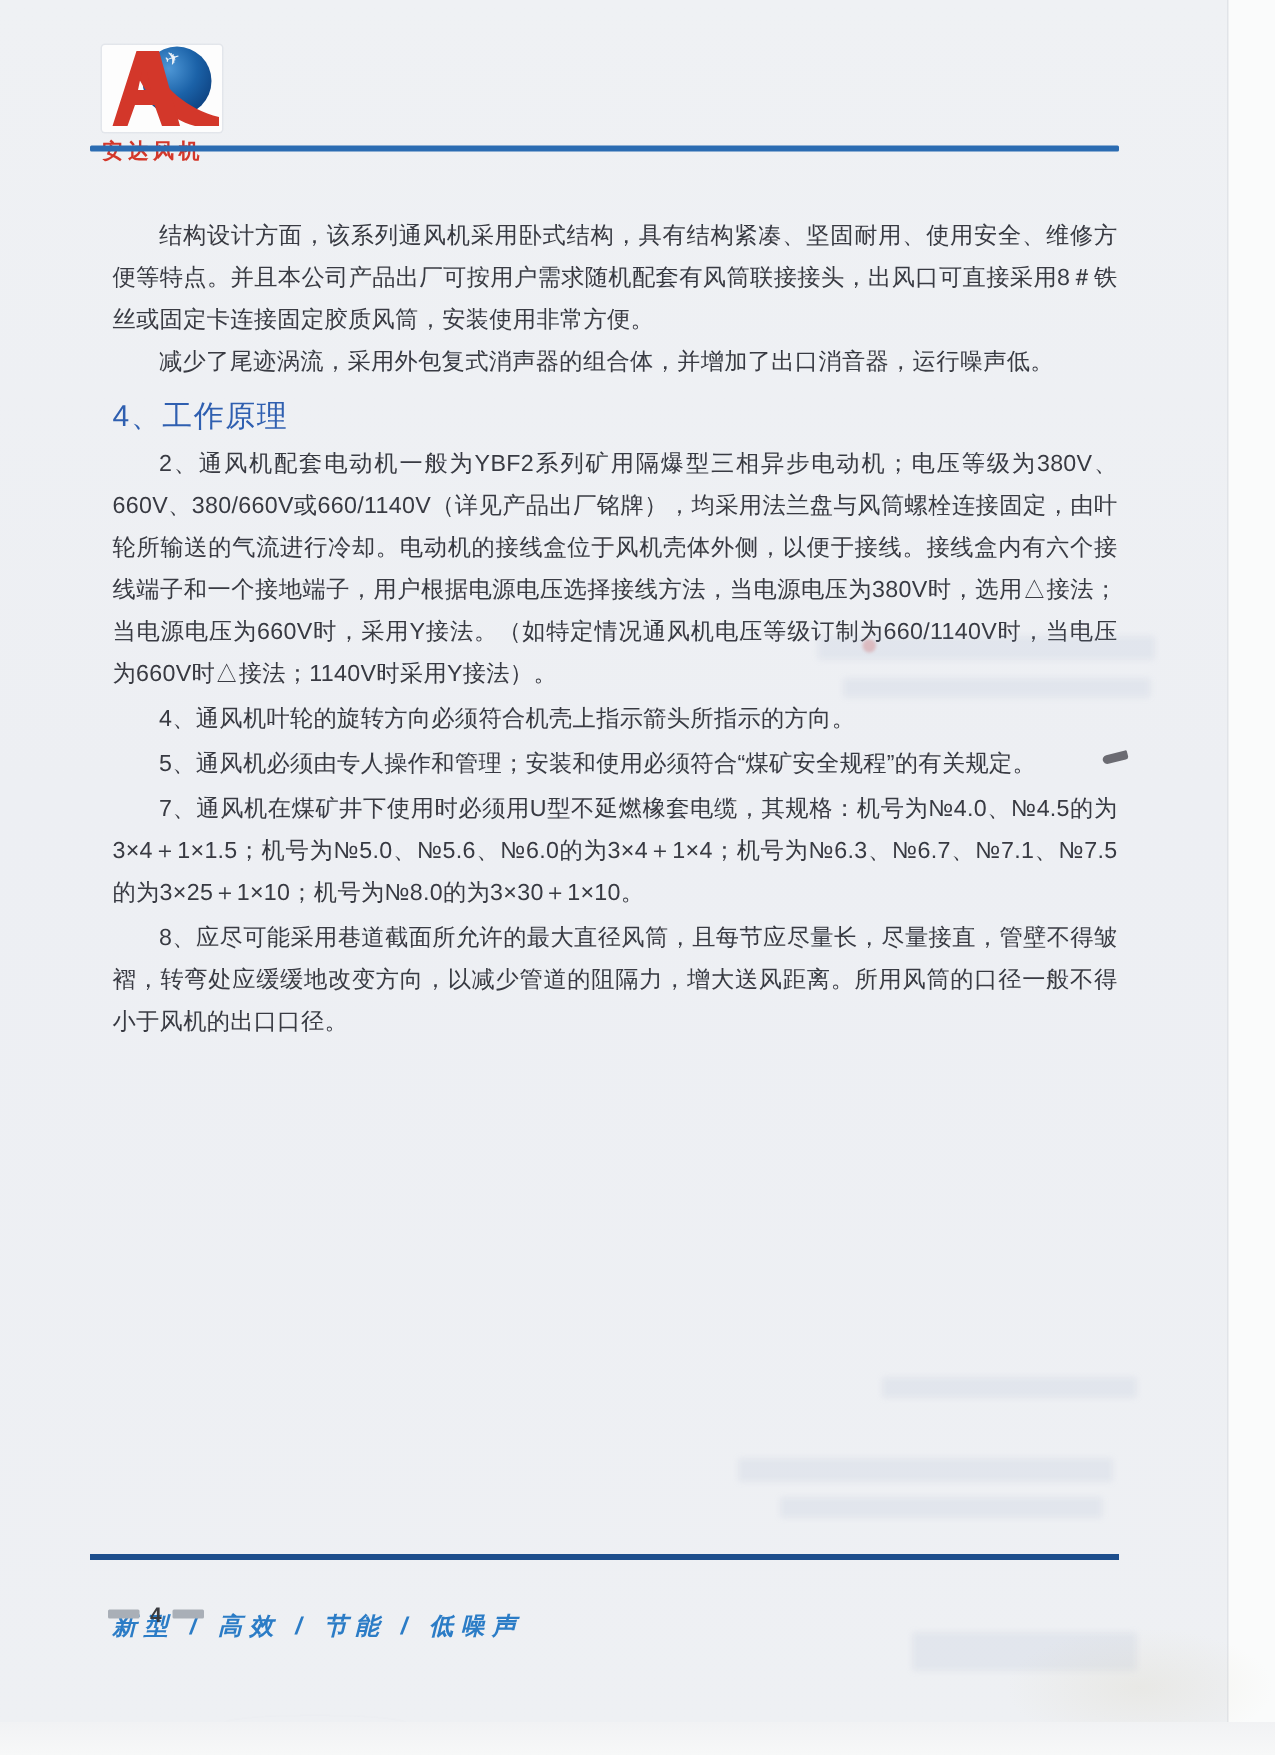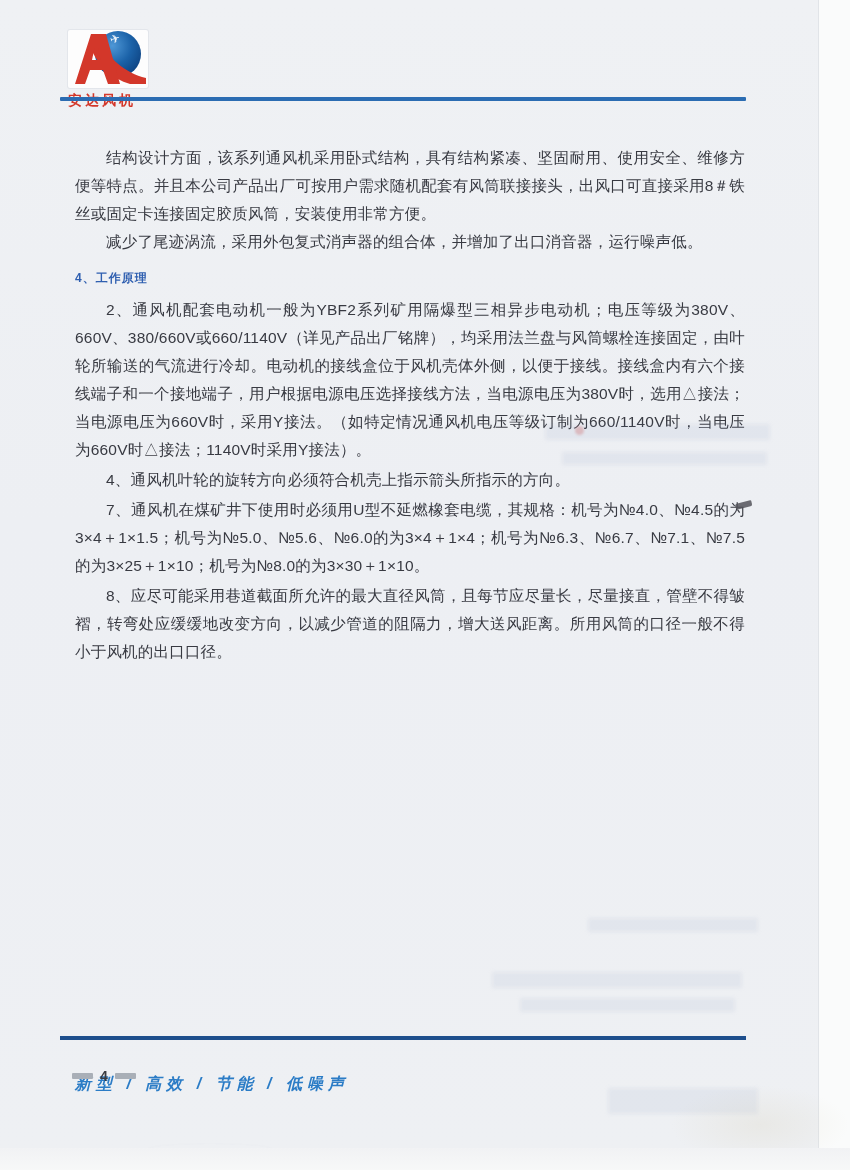--- a/index.html
+++ b/index.html
@@ -46,21 +46,21 @@
 
   
   .content{
     position:absolute;left:75px;top:116px;width:670px;
     font-size:15.5px;line-height:28px;color:#383a42;
     text-align:justify;letter-spacing:.2px;margin-top:28px;
   }
   .content p{margin:0;text-indent:2em;}
   .content p.item{margin-top:2px;}
   .content h2{
-    color:#2f5fb0;font-size:12px;font-weight:700;letter-spacing:1px;
+    color:#2f5fb0;font-size:20px;font-weight:400;letter-spacing:1px;
     margin:8px 0 4px 0;line-height:28px;text-indent:0;
   }
 
   
   .mark-660v{position:absolute;left:735px;top:502px;width:17px;height:6px;
     background:#54545a;border-radius:3px 1px 2px 3px;transform:rotate(-14deg);opacity:.85;}
   .ghost{position:absolute;background:rgba(130,150,185,.10);filter:blur(2px);border-radius:2px;}
   .g1{left:545px;top:424px;width:225px;height:16px;}
   .g2{left:562px;top:452px;width:205px;height:13px;}
   .g3{left:588px;top:918px;width:170px;height:14px;}
@@ -102,20 +102,21 @@
   <div class="header-rule"></div>
 
   <main class="content">
     <p>结构设计方面，该系列通风机采用卧式结构，具有结构紧凑、坚固耐用、使用安全、维修方便等特点。并且本公司产品出厂可按用户需求随机配套有风筒联接接头，出风口可直接采用8＃铁丝或固定卡连接固定胶质风筒，安装使用非常方便。</p>
     <p>减少了尾迹涡流，采用外包复式消声器的组合体，并增加了出口消音器，运行噪声低。</p>
 
     <h2>4、工作原理</h2>
 
     <p class="item">2、通风机配套电动机一般为YBF2系列矿用隔爆型三相异步电动机；电压等级为380V、660V、380/660V或660/1140V（详见产品出厂铭牌），均采用法兰盘与风筒螺栓连接固定，由叶轮所输送的气流进行冷却。电动机的接线盒位于风机壳体外侧，以便于接线。接线盒内有六个接线端子和一个接地端子，用户根据电源电压选择接线方法，当电源电压为380V时，选用△接法；当电源电压为660V时，采用Y接法。（如特定情况通风机电压等级订制为660/1140V时，当电压为660V时△接法；1140V时采用Y接法）。</p>
     <p class="item">4、通风机叶轮的旋转方向必须符合机壳上指示箭头所指示的方向。</p>
+    <p class="item">5、通风机必须由专人操作和管理；安装和使用必须符合“煤矿安全规程”的有关规定。</p>
     <p class="item">7、通风机在煤矿井下使用时必须用U型不延燃橡套电缆，其规格：机号为№4.0、№4.5的为3×4＋1×1.5；机号为№5.0、№5.6、№6.0的为3×4＋1×4；机号为№6.3、№6.7、№7.1、№7.5的为3×25＋1×10；机号为№8.0的为3×30＋1×10。</p>
     <p class="item">8、应尽可能采用巷道截面所允许的最大直径风筒，且每节应尽量长，尽量接直，管壁不得皱褶，转弯处应缓缓地改变方向，以减少管道的阻隔力，增大送风距离。所用风筒的口径一般不得小于风机的出口口径。</p>
   </main>
 
   <div class="mark-660v"></div>
   <div class="ghost g1"></div>
   <div class="ghost g2"></div>
   <div class="ghost-red-dot"></div>
   <div class="ghost g3"></div>
   <div class="ghost g4"></div>

